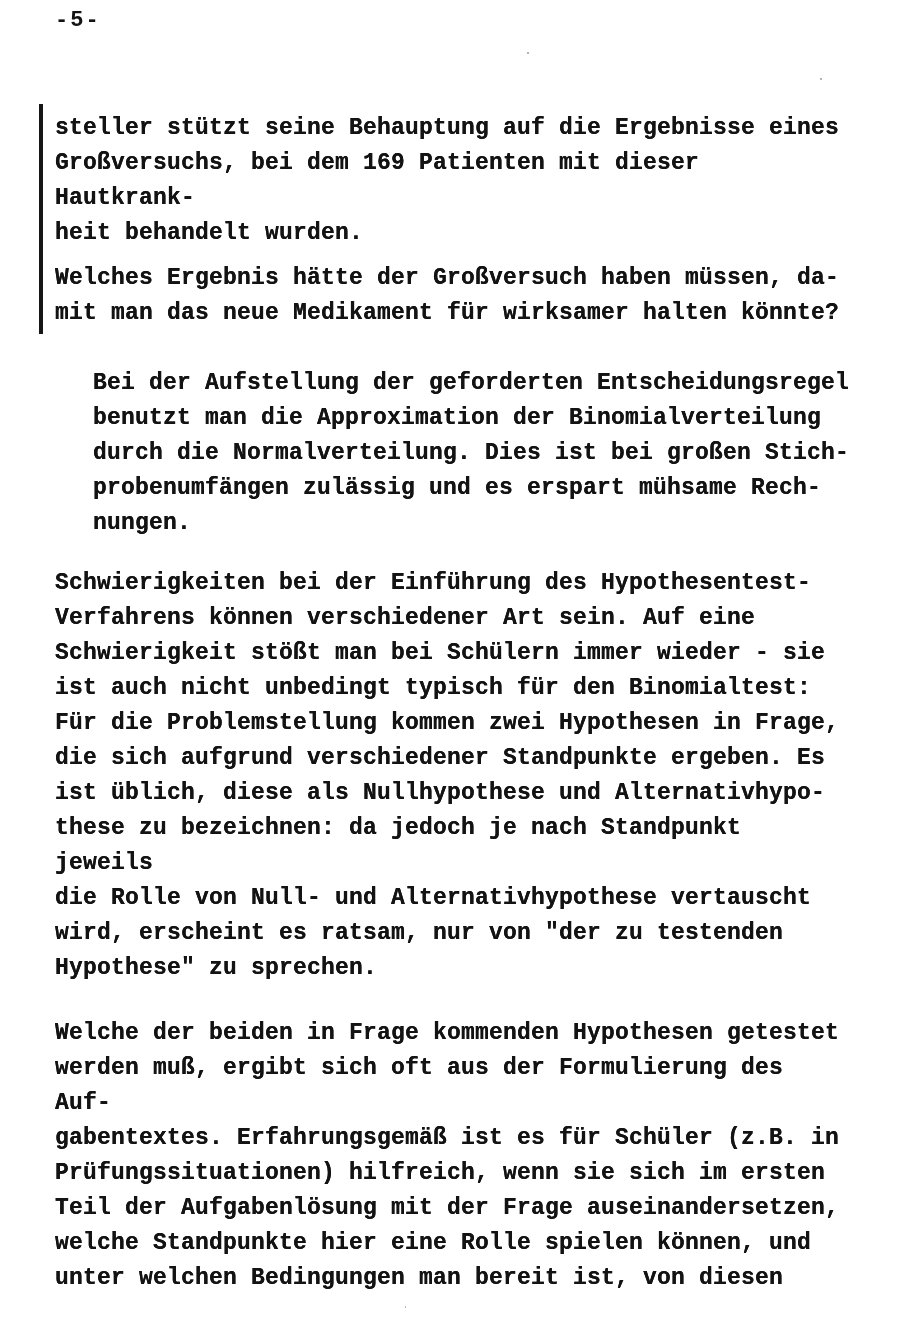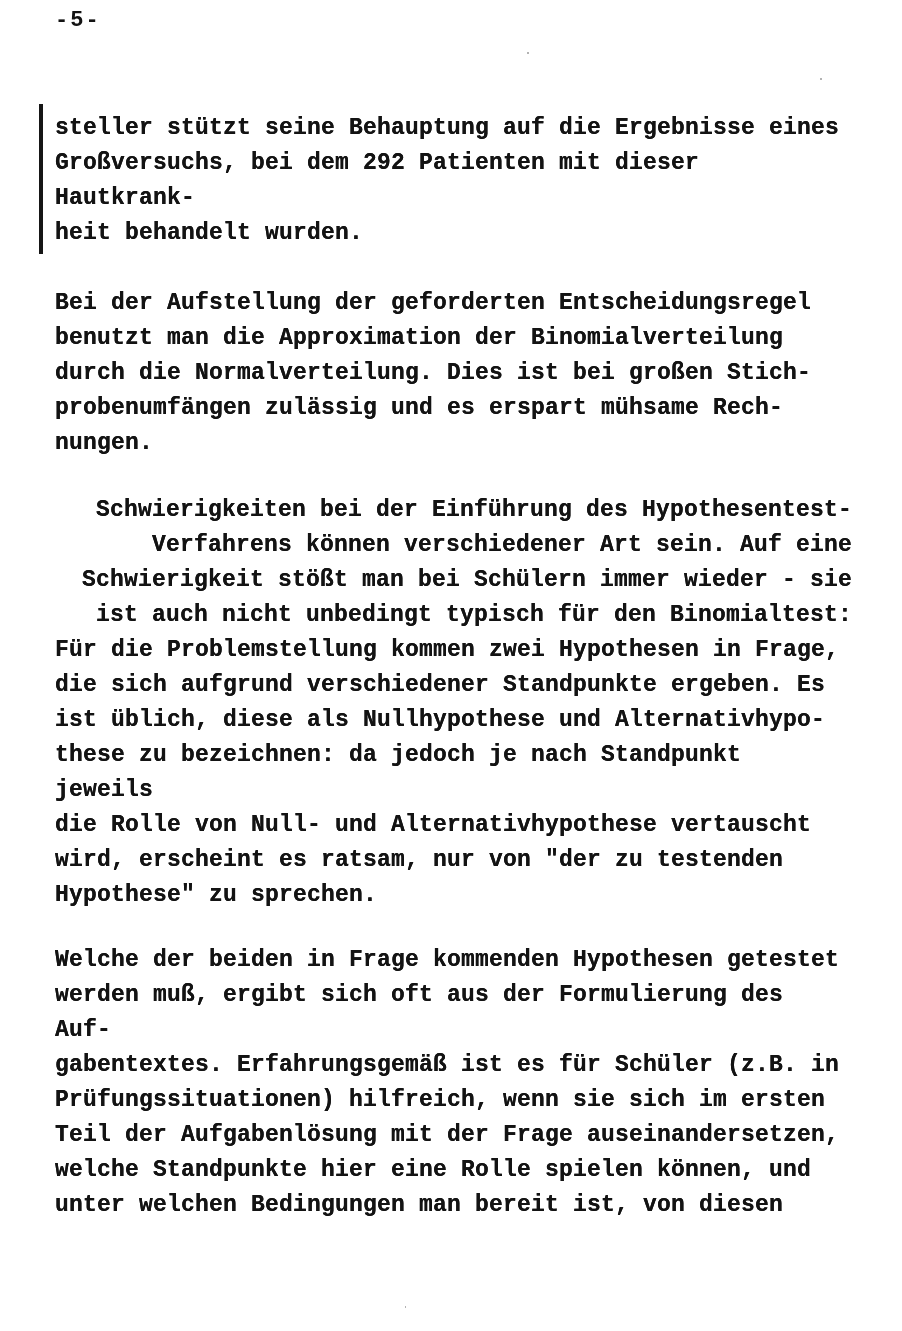--- a/index.html
+++ b/index.html
@@ -40,22 +40,22 @@
   }
   .quote-bar {
     position: absolute;
     left: -16px;
     top: -7px;
     bottom: -3px;
     width: 4px;
     background: #161616;
   }
   .gap-small   { margin-top: 10px; }  
-  .gap-p3      { margin-top: 35px; }
-  .gap-p4      { margin-top: 32px; text-align: right; }
+  .gap-p3      { margin-top: 35px; margin-left: 38px; }
+  .gap-p4      { margin-top: 25px; }
   .gap-p5      { margin-top: 35px; }
   .gap-p6      { }
   .gap-p7      { margin-top: 30px; }
   
   .speck {
     position: absolute;
     width: 2px;
     height: 2px;
     background: #9a9a9a;
     border-radius: 50%;
@@ -67,22 +67,24 @@
 </head>
 <body>
 
 <div class="page">
 
   <div class="page-number">-5-</div>
 
   <div class="quote-block">
     <div class="quote-bar"></div>
     <p class="para">steller stützt seine Behauptung auf die Ergebnisse eines
-Großversuchs, bei dem 292 Patienten mit dieser Hautkrank-
+Großversuchs, bei dem 169 Patienten mit dieser Hautkrank-
 heit behandelt wurden.</p>
+    <p class="para gap-small">Welches Ergebnis hätte der Großversuch haben müssen, da-
+mit man das neue Medikament für wirksamer halten könnte?</p>
   </div>
 
   <p class="para gap-p3">Bei der Aufstellung der geforderten Entscheidungsregel
 benutzt man die Approximation der Binomialverteilung
 durch die Normalverteilung. Dies ist bei großen Stich-
 probenumfängen zulässig und es erspart mühsame Rech-
 nungen.</p>
 
   <p class="para gap-p4">Schwierigkeiten bei der Einführung des Hypothesentest-
 Verfahrens können verschiedener Art sein. Auf eine

